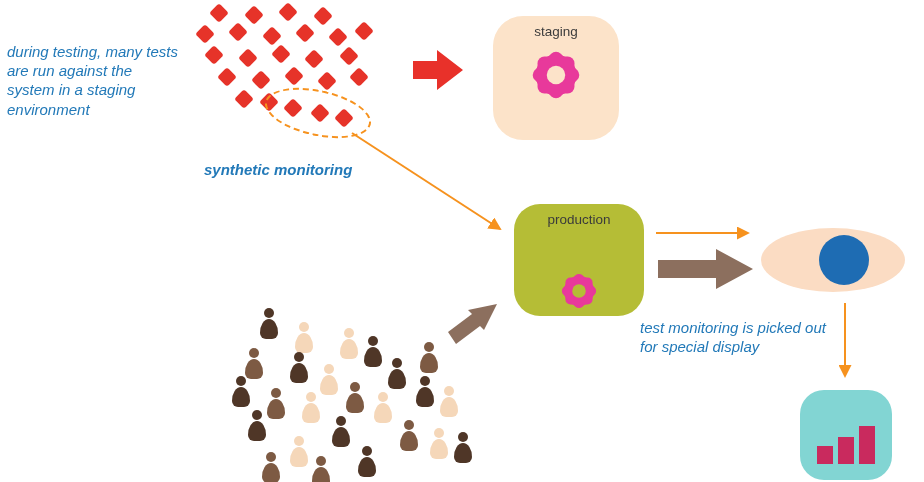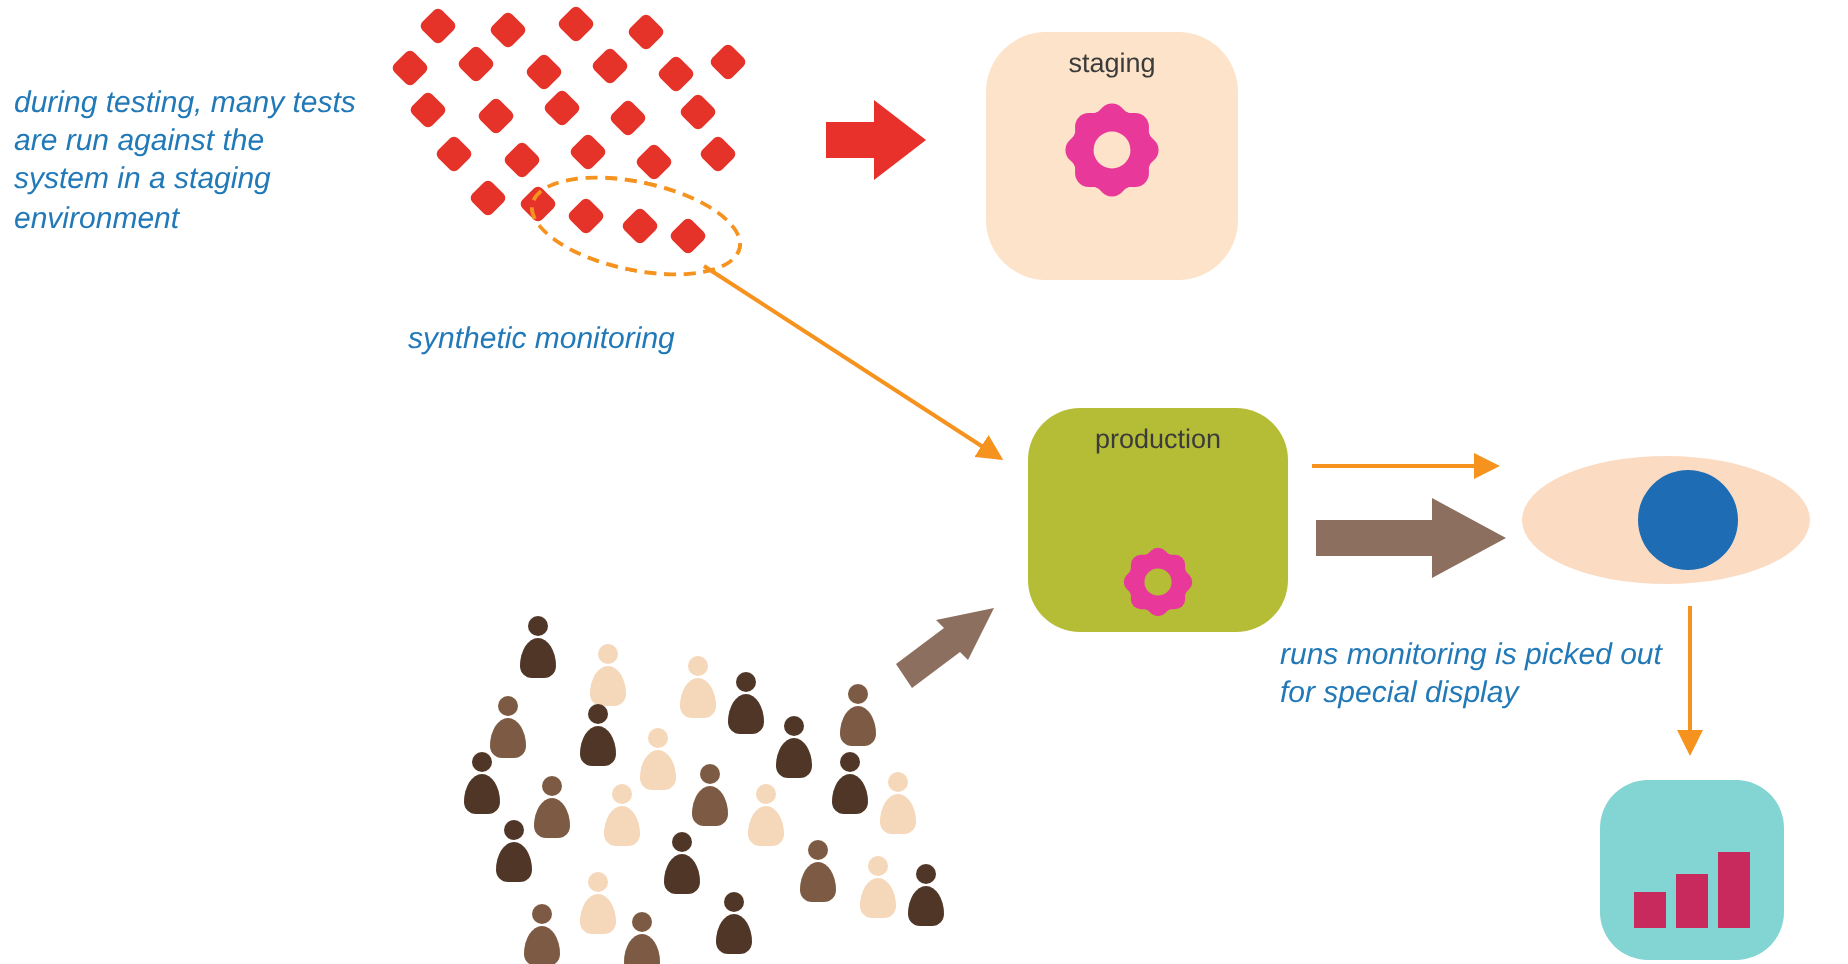--- a/index.html
+++ b/index.html
@@ -2,21 +2,21 @@
 <html><head>
 <meta charset="utf-8">
 <style>
   html,body{margin:0;padding:0;background:#fff;}
   .canvas{
     position:relative;width:924px;height:482px;background:#ffffff;
     font-family:"Liberation Sans",sans-serif;overflow:hidden;
   }
   
   .caption{position:absolute;color:#2279b8;font-style:italic;font-size:15px;line-height:1.28;}
-  .caption .cap-title{font-weight:400;display:block;}
+  .caption .cap-title{font-weight:700;display:block;}
   #cap-staging{left:7px;top:14px;width:172px;margin-top:28px;}
   #cap-synthetic{left:204px;top:160px;width:186px;}
   #cap-traffic{left:668px;top:165px;width:205px;}
   #cap-display{left:640px;top:318px;width:205px;}
   
   .field{position:absolute;left:0;top:0;width:924px;height:482px;}
   .diamond{position:absolute;width:14px;height:14px;border-radius:3px;
     background:#e63329;transform:rotate(45deg);}
   .sample-ellipse{position:absolute;left:264px;top:90px;width:104px;height:42px;
     border:2px dashed #f6921e;border-radius:50%;transform:rotate(12deg);}
@@ -48,21 +48,21 @@
 
 <div class="canvas">
 
   <div class="caption" id="cap-staging">during testing, many tests are run against the system in a staging environment</div>
 
   <div class="caption" id="cap-synthetic">
     <span class="cap-title">synthetic monitoring</span>
   </div>
 
 
-  <div class="caption" id="cap-display">runs monitoring is picked out for special display</div>
+  <div class="caption" id="cap-display">test monitoring is picked out for special display</div>
 
   <div class="field">
       <div class="diamond" style="left: 212px; top: 6px;"></div>
       <div class="diamond" style="left: 247px; top: 8px;"></div>
       <div class="diamond" style="left: 281px; top: 5px;"></div>
       <div class="diamond" style="left: 316px; top: 9px;"></div>
       <div class="diamond" style="left: 198px; top: 27px;"></div>
       <div class="diamond" style="left: 231px; top: 25px;"></div>
       <div class="diamond" style="left: 265px; top: 29px;"></div>
       <div class="diamond" style="left: 298px; top: 26px;"></div>

